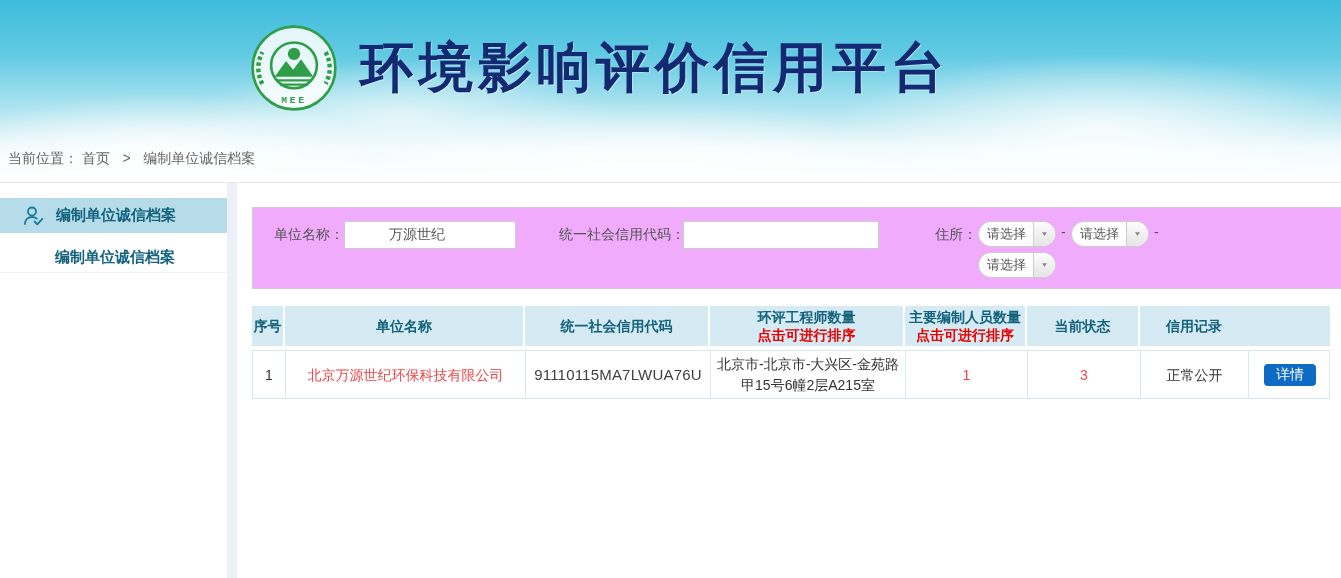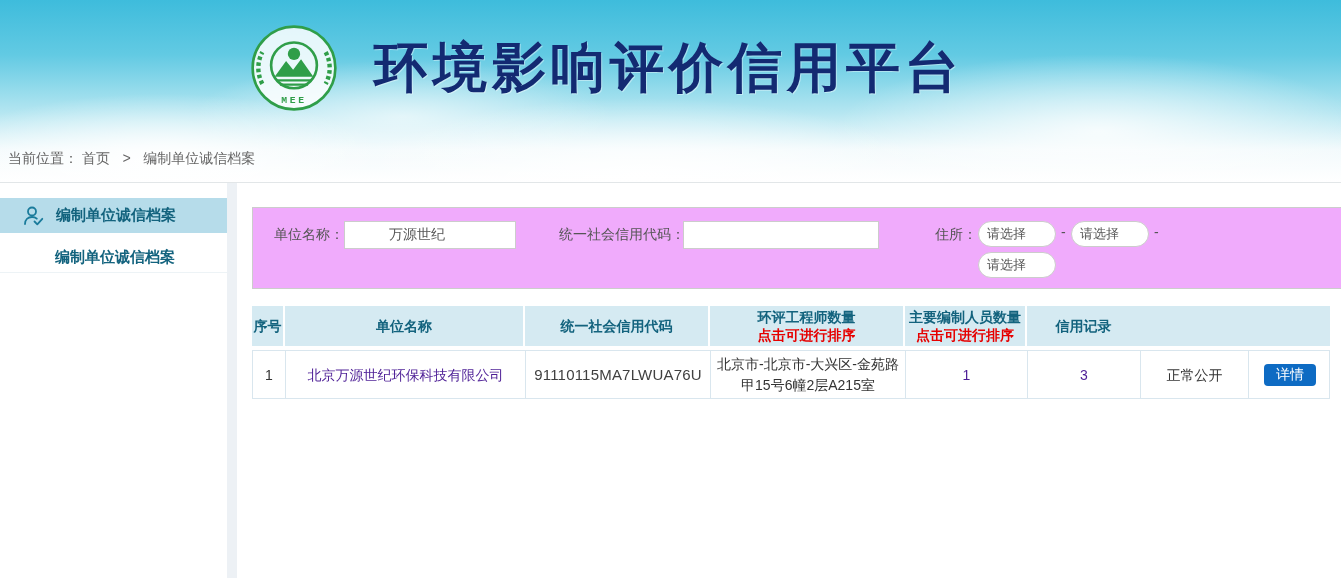--- a/index.html
+++ b/index.html
@@ -13,21 +13,21 @@
     background-image:
       radial-gradient(ellipse 320px 95px at 12% 88%, rgba(255,255,255,.95), rgba(255,255,255,0) 70%),
       radial-gradient(ellipse 420px 120px at 48% 100%, rgba(255,255,255,.95), rgba(255,255,255,0) 70%),
       radial-gradient(ellipse 380px 110px at 82% 72%, rgba(255,255,255,.8), rgba(255,255,255,0) 70%),
       radial-gradient(ellipse 300px 80px at 30% 64%, rgba(255,255,255,.6), rgba(255,255,255,0) 70%),
       linear-gradient(180deg, #3ebcdc 0%, #62cae3 30%, #b5e6f1 62%, #f2fafc 82%, #ffffff 100%);
     font-family: Liberation Mono, monospace;
   }
   .brand { position:absolute; left:250px; top:24px; display:flex; align-items:center; }
   .logo { width:88px; height:88px; flex:0 0 88px; }
-  .site-title { margin-left:36px; font-size:54px; font-weight:bold; color:#132a72;
+  .site-title { margin-left:22px; font-size:54px; font-weight:bold; color:#132a72;
                 letter-spacing:5px; white-space:nowrap; text-shadow:1px 1px 0 rgba(255,255,255,.4); }
   .breadcrumb { position:absolute; left:8px; top:150px; font-size:14px; color:#666;text-align:right; }
   .breadcrumb span { margin-right:4px; }
   .crumb-link { cursor:pointer; }
 
   
   .body { display:flex; height:395px; }
   .sidebar { width:227px; flex:0 0 227px; }
   .side-item-active {
     margin-top:15px; height:35px; background:#b6dcea; display:flex; align-items:center;
@@ -48,21 +48,21 @@
     position:absolute; top:13px; height:28px; border:1px solid #ccc; font-size:14px; color:#555;
     padding:0 8px; outline:none; background:#fff;
   }
   #unit-label { left:21px; }
   #unit-input { left:91px; width:172px;padding-left:44px; }
   #code-label { left:306px; }
   #code-input { left:430px; width:196px; }
   #addr-label { left:682px; }
   .dropdown {
     position:absolute; width:78px; height:26px; border:1px solid #ccc; border-radius:13px;
-    background:#fff; display:flex; overflow:hidden; cursor:pointer;flex-direction:column;
+    background:#fff; display:flex; overflow:hidden; cursor:pointer;
   }
   .dd-text { flex:1; font-size:13px; color:#555; line-height:24px; padding-left:8px; }
   .dd-btn { width:22px; border-left:1px solid #ccc; background:linear-gradient(#fdfdfd,#e4e4e4);
             display:flex; align-items:center; justify-content:center; }
   .dd-btn::after { content:"▼"; font-size:8px; color:#8a8a8a; transform:scaleY(.8); }
   #dd-province { left:725px; top:13px; }
   #dd-city     { left:818px; top:13px; }
   #dd-district { left:725px; top:44px; }
   .dash { position:absolute; top:16px; font-size:14px; color:#555; }
   #dash1 { left:808px; } #dash2 { left:901px; }
@@ -79,21 +79,21 @@
   .th { min-height:40px; display:flex; flex-direction:column; align-items:center; justify-content:center;
         color:#13637e; font-weight:bold; font-size:14px; border-right:2px solid #fff; padding:2px 1px;
         text-align:center; line-height:1.3; }
   .th:last-child { border-right:none; }
   .sort-hint { color:#e60000; font-size:14px; }
   .sort-hint:empty { display:none; }
   .trow { margin-top:4px; border:1px solid #d9e6ee; }
   .td { min-height:44px; display:flex; align-items:center; justify-content:center; font-size:14px;
         color:#333; border-right:1px solid #d9e6ee; text-align:center; padding:3px 5px; line-height:1.45; }
   .td:last-child { border-right:none; }
-  .link { color:#4c1d95; cursor:pointer; }
+  .link { color:#ef4444; cursor:pointer; }
   .code-text { font-size:15px; color:#404040; letter-spacing:.2px; }
   .detail-btn { background:#0e6bc3; border:none; border-radius:4px; color:#fff; font-size:14px;
                 padding:2px 12px; cursor:pointer; font-family:inherit; }
 </style>
 </head>
 <body>
 
 <div class="page">
 
   <div class="header">
@@ -174,20 +174,23 @@
           </div>
           <div class="th">
             <span>环评工程师数量</span>
             <span class="sort-hint">点击可进行排序</span>
           </div>
           <div class="th">
             <span>主要编制人员数量</span>
             <span class="sort-hint">点击可进行排序</span>
           </div>
           <div class="th">
+            <span>当前状态</span>
+          </div>
+          <div class="th">
             <span>信用记录</span>
           </div>
         </div>
 
         <div class="trow grid-cols">
           <div class="td">
             <span>1</span>
           </div>
           <div class="td">
             <span class="link">北京万源世纪环保科技有限公司</span>

